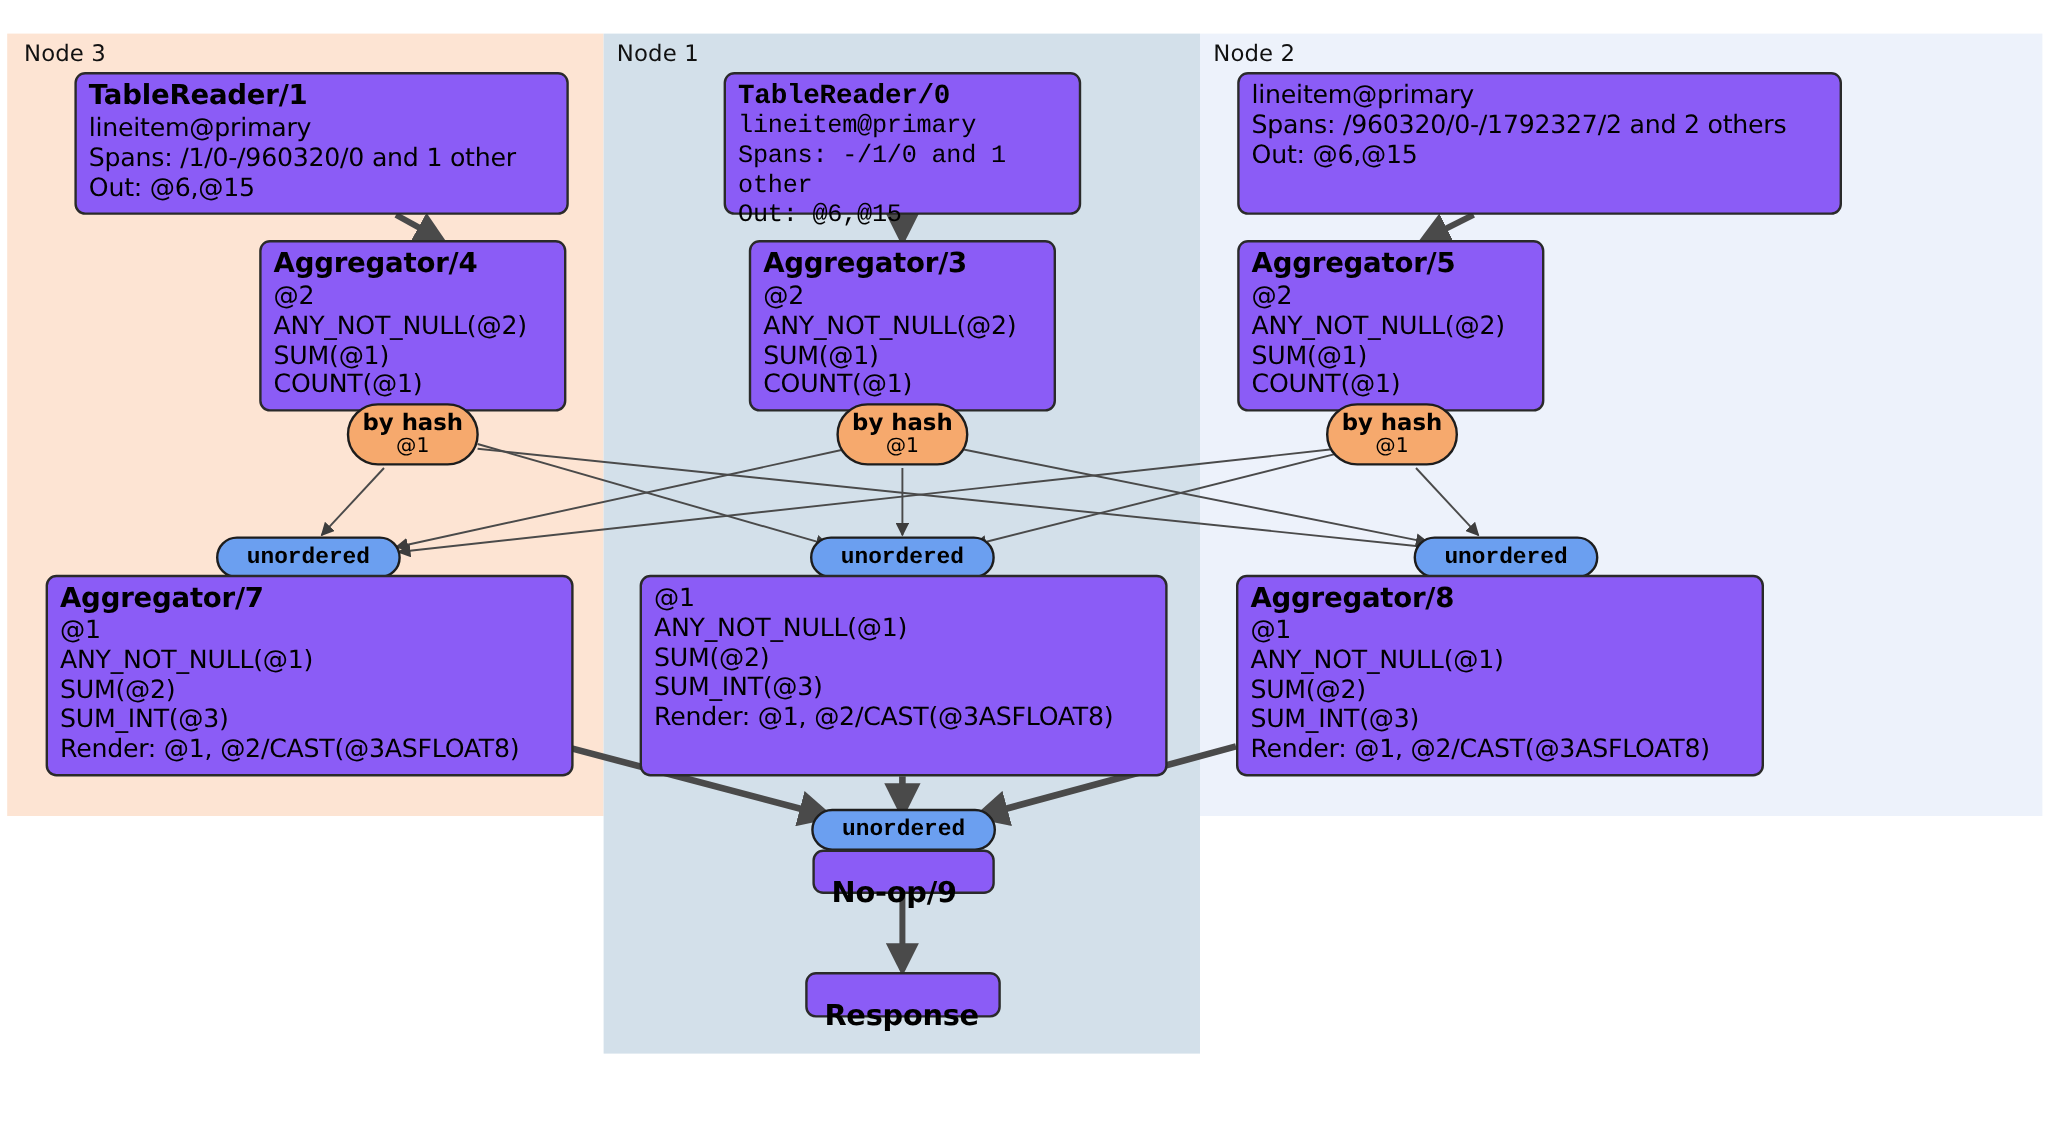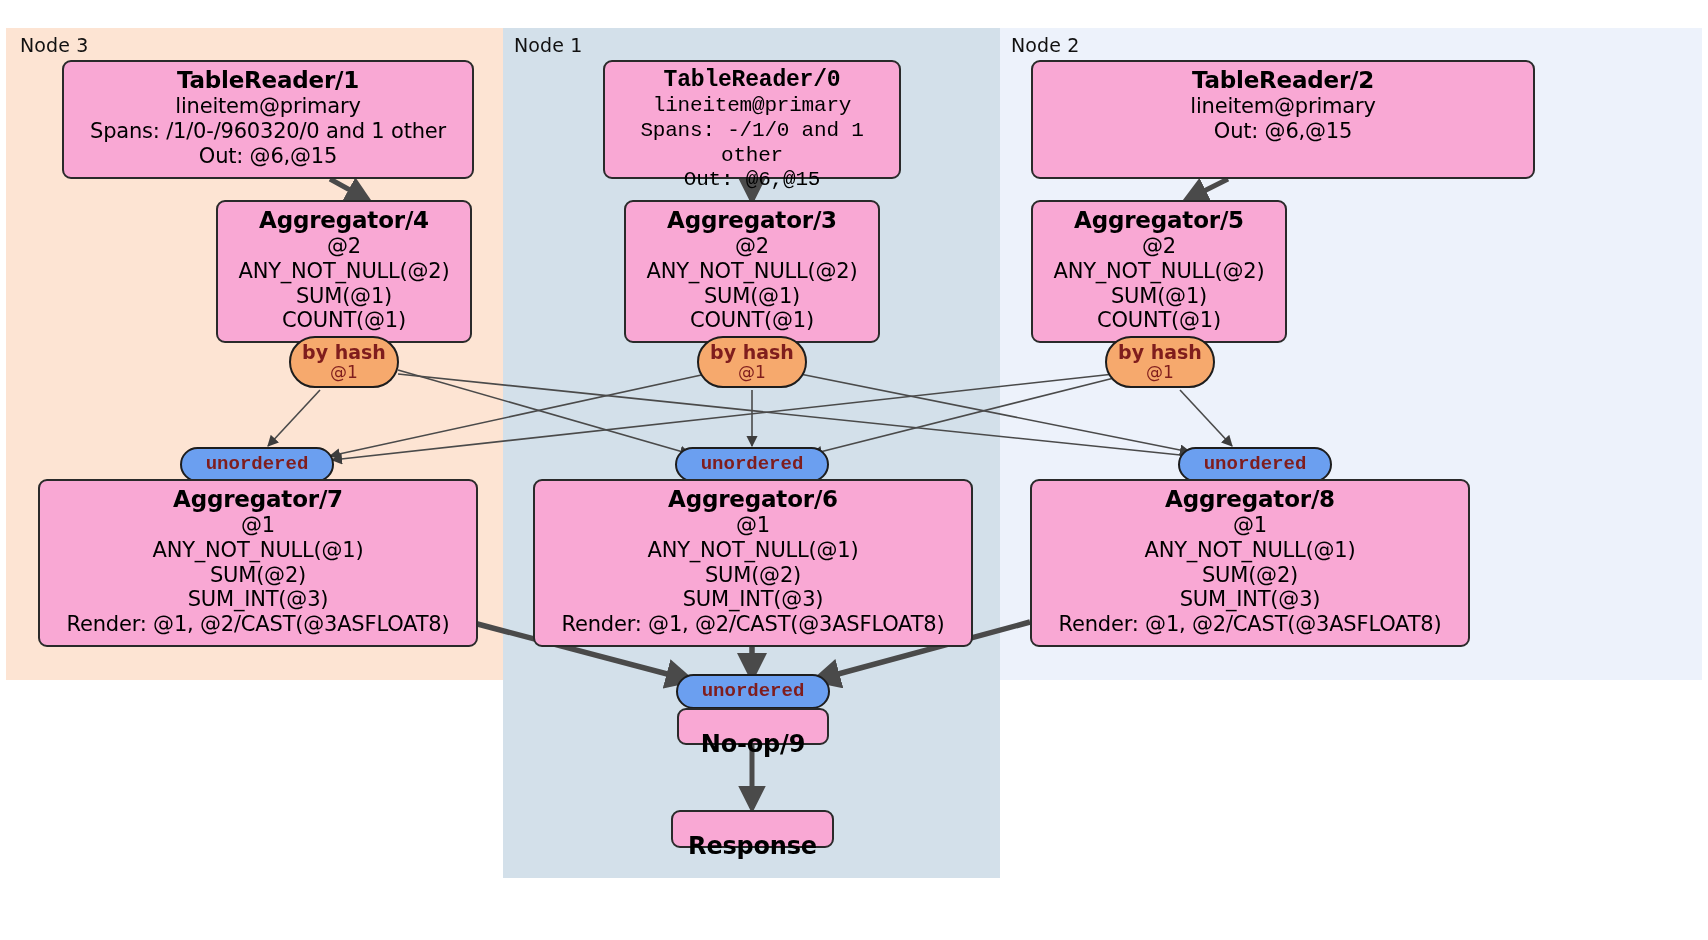--- a/index.html
+++ b/index.html
@@ -6,31 +6,31 @@
   body{font-family:"DejaVu Sans","Liberation Sans",sans-serif;}
   #stage{position:relative;width:1708px;height:940px;overflow:hidden;background:#ffffff;margin-top:22px;}
 
   .region{position:absolute;box-sizing:border-box;}
   .region-label{position:absolute;font-size:19px;color:#111;letter-spacing:0.1px;}
 
   svg.edges{position:absolute;left:0;top:0;width:1708px;height:940px;overflow:visible;}
 
   .box{
     position:absolute;box-sizing:border-box;
-    background:#f9a8d4;border:2.5px solid #2a2a2a;border-radius:9px;
-    text-align:center;color:#000;line-height:1.18;
+    background:#8b5cf6;border:2.5px solid #2a2a2a;border-radius:9px;
+    color:#000;line-height:1.18;
     padding:5px 10px 7px 10px;
   }
   .box .title{font-weight:bold;font-size:23px;letter-spacing:-0.2px;}
   .box .ln{font-size:21px;letter-spacing:-0.2px;}
 
   .pill{
     position:absolute;box-sizing:border-box;
     border:2.5px solid #1d1d1d;border-radius:26px;
-    text-align:center;color:#7f1d1d;line-height:1.05;
+    text-align:center;color:#000000;line-height:1.05;
   }
   .pill.hash{background:#f6a96d;}
   .pill.unord{background:#6b9ff0;font-family:Liberation Mono, monospace;}
   .pill .plabel{font-weight:bold;font-size:19px;display:block;}
   .pill .psub{font-size:17px;display:block;margin-top:1px;}
 
   .simple{padding:20px 14px 6px 14px;}
   .simple .title{font-weight:bold;font-size:24px;}
 </style>
 </head>
@@ -90,22 +90,22 @@
   </div>
 
   <div class="box" style="left:603px;top:38px;width:298px;height:119px;font-family:Liberation Mono, monospace;">
     <div class="title">TableReader/0</div>
     <div class="ln">lineitem@primary</div>
     <div class="ln">Spans: -/1/0 and 1 other</div>
     <div class="ln">Out: @6,@15</div>
   </div>
 
   <div class="box" style="left:1031px;top:38px;width:504px;height:119px;">
-    <div class="title">TableReader/2</div>
     <div class="ln">lineitem@primary</div>
+    <div class="ln">Spans: /960320/0-/1792327/2 and 2 others</div>
     <div class="ln">Out: @6,@15</div>
   </div>
 
   <div class="box" style="left:216px;top:178px;width:256px;height:143px;">
     <div class="title">Aggregator/4</div>
     <div class="ln">@2</div>
     <div class="ln">ANY_NOT_NULL(@2)</div>
     <div class="ln">SUM(@1)</div>
     <div class="ln">COUNT(@1)</div>
   </div>
@@ -156,21 +156,20 @@
   <div class="box" style="left:38px;top:457px;width:440px;height:168px;">
     <div class="title">Aggregator/7</div>
     <div class="ln">@1</div>
     <div class="ln">ANY_NOT_NULL(@1)</div>
     <div class="ln">SUM(@2)</div>
     <div class="ln">SUM_INT(@3)</div>
     <div class="ln">Render: @1, @2/CAST(@3ASFLOAT8)</div>
   </div>
 
   <div class="box" style="left:533px;top:457px;width:440px;height:168px;">
-    <div class="title">Aggregator/6</div>
     <div class="ln">@1</div>
     <div class="ln">ANY_NOT_NULL(@1)</div>
     <div class="ln">SUM(@2)</div>
     <div class="ln">SUM_INT(@3)</div>
     <div class="ln">Render: @1, @2/CAST(@3ASFLOAT8)</div>
   </div>
 
   <div class="box" style="left:1030px;top:457px;width:440px;height:168px;">
     <div class="title">Aggregator/8</div>
     <div class="ln">@1</div>

